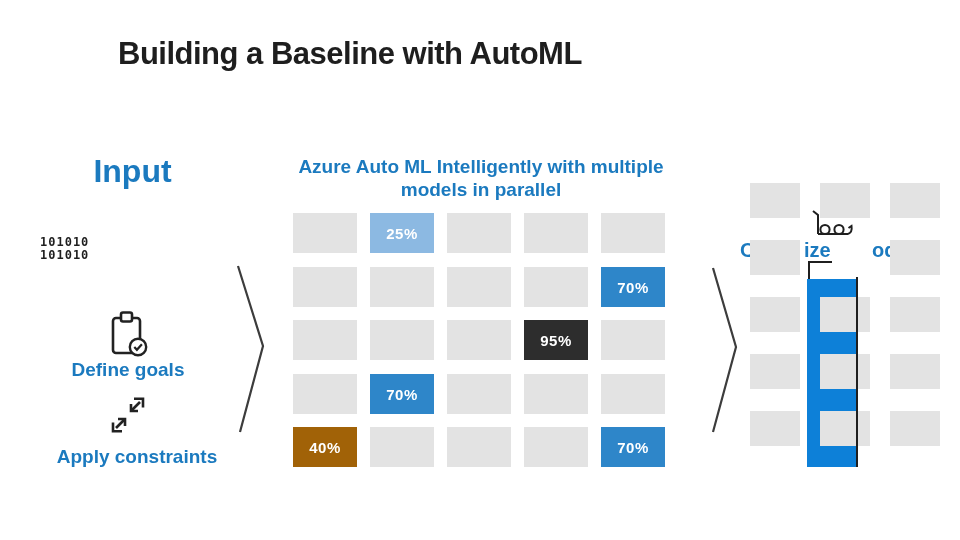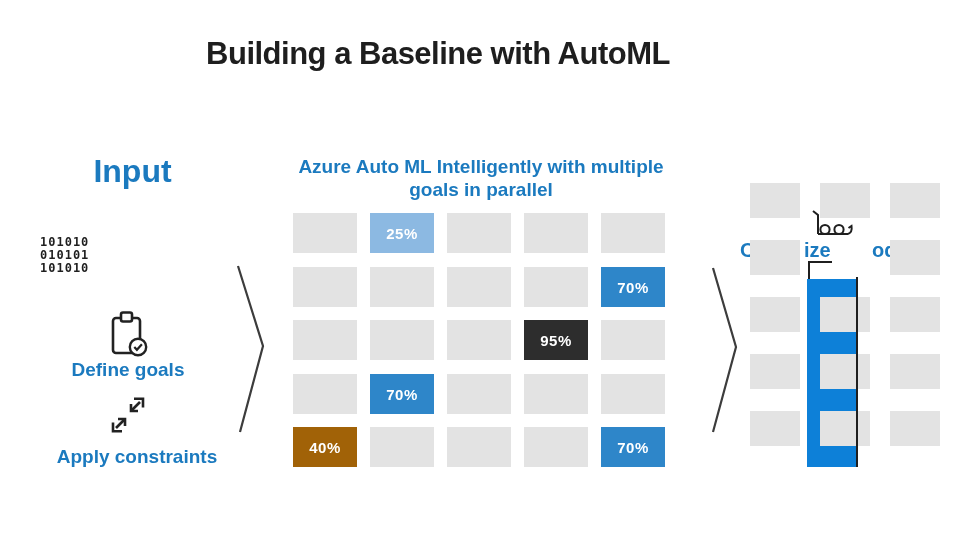--- a/index.html
+++ b/index.html
@@ -1,19 +1,19 @@
 <!DOCTYPE html>
 <html><head>
 <meta charset="utf-8">
 <style>
   html,body{margin:0;padding:0;background:#ffffff;}
   .slide{position:relative;width:960px;height:540px;background:#ffffff;overflow:hidden;
          font-family:"Liberation Sans", sans-serif;}
 
-  .title{position:absolute;left:118px;top:36px;width:640px;text-align:center;
+  .title{position:absolute;left:118px;top:36px;width:640px;text-align:left;
          font-size:31px;font-weight:bold;color:#1e1e1e;letter-spacing:-0.5px;}
 
   
   .input-heading{position:absolute;left:40px;top:153px;width:185px;text-align:center;
                  font-size:32px;font-weight:bold;color:#1b7abf;}
   .binary-icon{position:absolute;left:40px;top:236px;width:185px;text-align:left;
                font-family:"DejaVu Sans Mono", monospace;font-weight:bold;font-size:12px;
                line-height:13px;color:#1f1f1f;letter-spacing:1px;}
   .step-label{position:absolute;text-align:center;font-size:19px;font-weight:600;color:#1b7abf;}
   .lbl-enter{left:40px;top:279px;width:175px;}
@@ -59,21 +59,20 @@
 <body>
 
 <div class="slide">
 
   <div class="title">Building a Baseline with AutoML</div>
 
   <div class="input-heading">Input</div>
 
   <div class="binary-icon">
     <div>101010</div>
-    <div>010101</div>
     <div>101010</div>
   </div>
 
   <span class="icon-abs clipboard-pos">
     <svg width="44" height="50" viewBox="0 0 44 50">
       <rect x="7" y="9" width="27" height="35" rx="3" fill="none" stroke="#222222" stroke-width="2.6"></rect>
       <rect x="15" y="3.5" width="11" height="9" rx="2" fill="#ffffff" stroke="#222222" stroke-width="2.6"></rect>
       <circle cx="32" cy="38" r="8.2" fill="#ffffff" stroke="#222222" stroke-width="2.4"></circle>
       <path d="M28.3,38 l2.6,2.8 l5,-5.6" fill="none" stroke="#222222" stroke-width="2.2"></path>
     </svg>
@@ -98,21 +97,21 @@
     </svg>
   </span>
   <span class="chevron chev2">
     <svg width="38" height="176" viewBox="0 0 38 176">
       <polyline points="7,6 30,85 7,170" fill="none" stroke="#3c3c3c" stroke-width="2.2"></polyline>
     </svg>
   </span>
 
   <div class="automl-heading">
     <span style="display:block">Azure Auto ML Intelligently with multiple</span>
-    <span style="display:block">goals in parallel</span>
+    <span style="display:block">models in parallel</span>
   </div>
   <div class="automl-grid">
       <div class="cell" style="left: 0px; top: 0px; background: rgb(227, 227, 227);"></div>
       <div class="cell" style="left: 77px; top: 0px; background: rgb(140, 185, 226);">25%</div>
       <div class="cell" style="left: 154px; top: 0px; background: rgb(227, 227, 227);"></div>
       <div class="cell" style="left: 231px; top: 0px; background: rgb(227, 227, 227);"></div>
       <div class="cell" style="left: 308px; top: 0px; background: rgb(227, 227, 227);"></div>
       <div class="cell" style="left: 0px; top: 54px; background: rgb(227, 227, 227);"></div>
       <div class="cell" style="left: 77px; top: 54px; background: rgb(227, 227, 227);"></div>
       <div class="cell" style="left: 154px; top: 54px; background: rgb(227, 227, 227);"></div>

